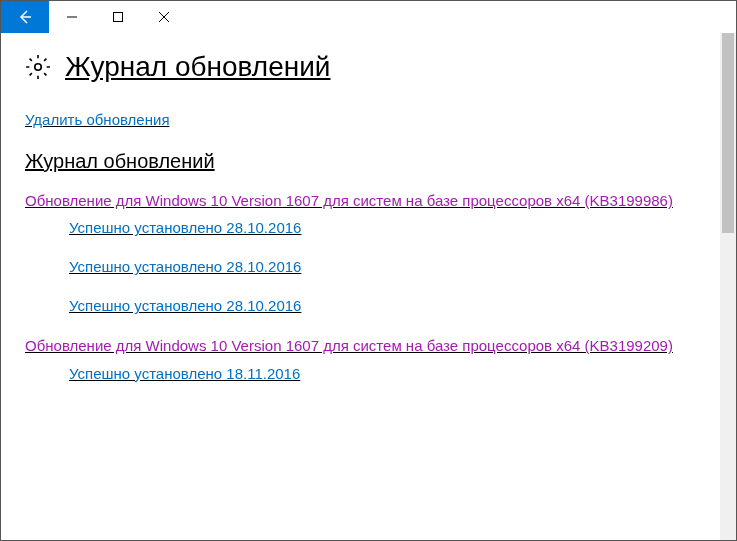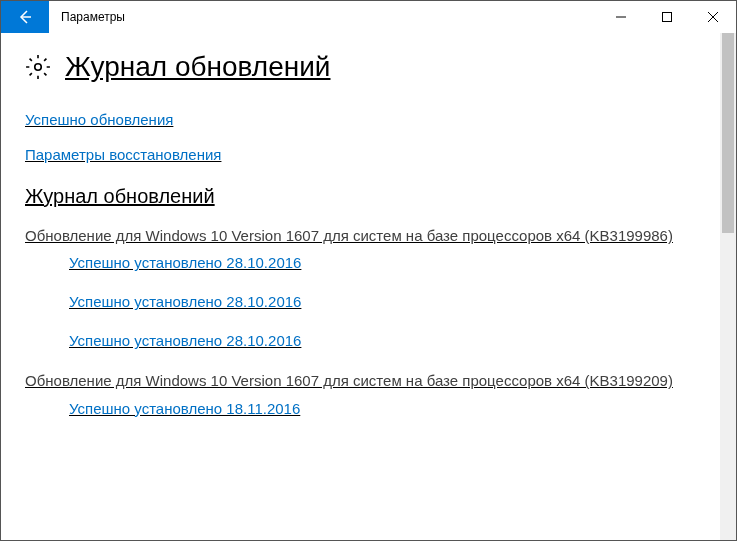--- a/index.html
+++ b/index.html
@@ -77,21 +77,21 @@
   .section-heading {
     font-size: 20px;
     font-weight: 400;
     margin-top: 22px;
     margin-bottom: 18px;
   }
   .update-item { margin-bottom: 22px; }
   .update-title {
     font-size: 15px;
     line-height: 1.35;
-    color: #404040;
+    color: #a21caf;
     margin-bottom: 8px;
   }
   .update-status {
     font-size: 15px;
     color: #0070c5;
     cursor: pointer;
     margin-left: 44px;
   }
   .scrollbar-track {
     position: absolute;
@@ -113,21 +113,20 @@
 </head>
 <body>
 
 <div class="titlebar">
   <div class="back-btn">
     <svg viewBox="0 0 16 16" fill="none" stroke="white" stroke-width="1.5">
       <path d="M10 2 L4 8 L10 14"></path>
       <path d="M4 8 L14 8"></path>
     </svg>
   </div>
-  <div class="title-text">Параметры</div>
   <div class="win-controls">
     <div class="win-btn">
       <svg viewBox="0 0 10 10" stroke="#000" stroke-width="1">
           <line x1="0" y1="5" x2="10" y2="5"></line>
         </svg>
     </div>
     <div class="win-btn">
       <svg viewBox="0 0 10 10" fill="none" stroke="#000" stroke-width="1">
           <rect x="0.5" y="0.5" width="9" height="9"></rect>
         </svg>
@@ -143,22 +142,21 @@
 
 <div class="content">
   <div class="header-row">
     <svg class="gear-icon" viewBox="0 0 24 24" fill="none" stroke="#000" stroke-width="1.5">
       <circle cx="12" cy="12" r="3"></circle>
       <path d="M12 1v3M12 20v3M4.22 4.22l2.12 2.12M17.66 17.66l2.12 2.12M1 12h3M20 12h3M4.22 19.78l2.12-2.12M17.66 6.34l2.12-2.12"></path>
     </svg>
     <h1 class="page-title">Журнал обновлений</h1>
   </div>
 
-  <a class="link">Успешно обновления</a>
-  <a class="link">Параметры восстановления</a>
+  <a class="link">Удалить обновления</a>
 
   <h2 class="section-heading">Журнал обновлений</h2>
 
   <div class="update-item">
     <div class="update-title">Обновление для Windows 10 Version 1607 для систем на базе процессоров x64 (KB3199986)</div>
     <div class="update-status">Успешно установлено 28.10.2016</div>
   </div>
 
   <div class="update-item">
     <div class="update-status">Успешно установлено 28.10.2016</div>

